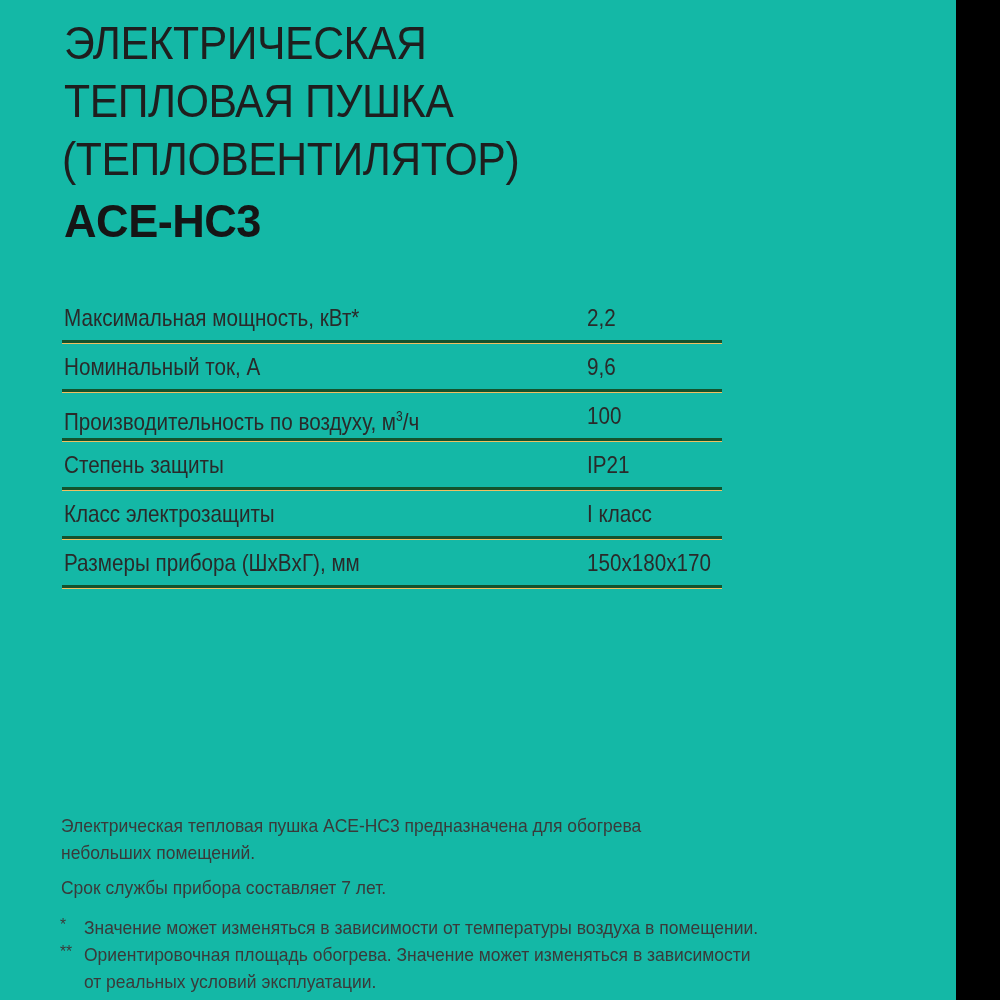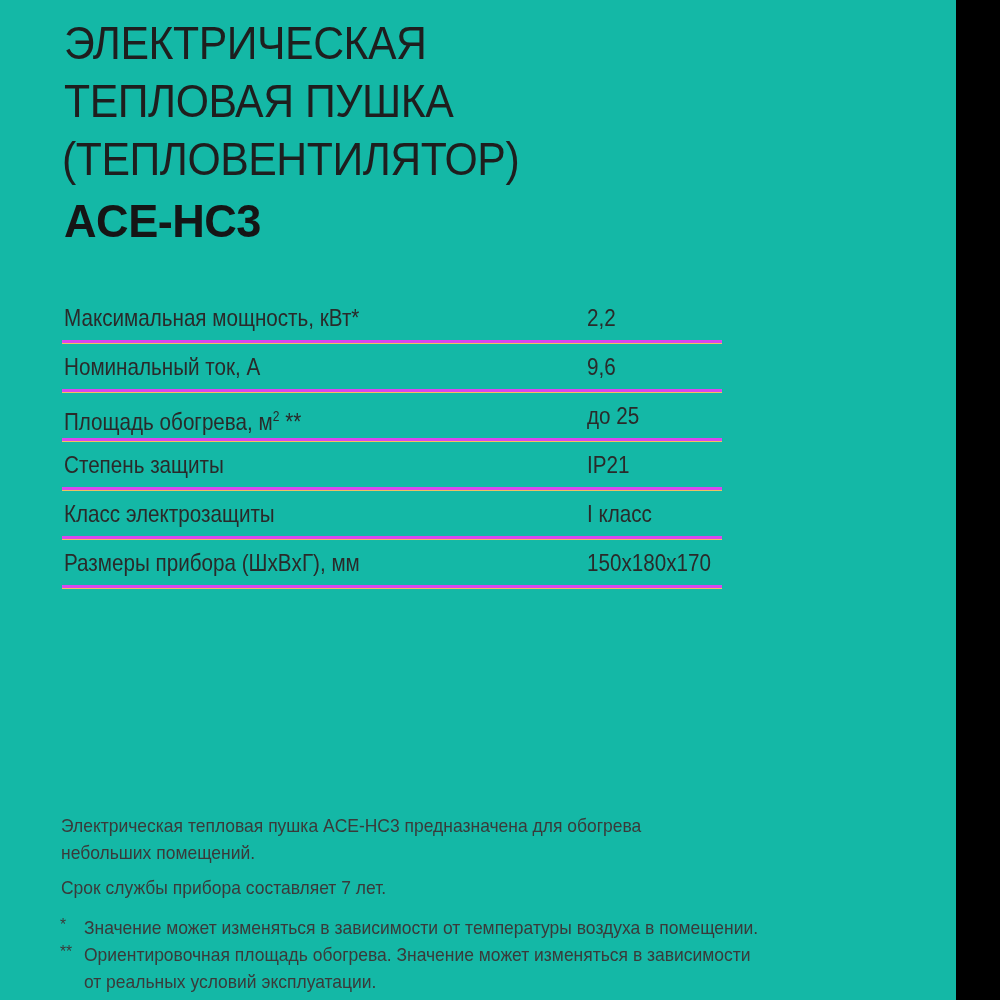--- a/index.html
+++ b/index.html
@@ -55,21 +55,21 @@
     }
     .specs {
       position: absolute;
       left: 62px;
       top: 294px;
       width: 660px;
     }
     .spec-row {
       position: relative;
       height: 49px;
-      border-bottom: 3px solid #d946ef;
+      border-bottom: 3px solid #14532d;
       box-shadow: 0 1px 0 #f0c060;
       box-sizing: border-box;
     }
     .spec-label, .spec-value {
       position: absolute;
       top: 9px;
       font-size: 24px;
       line-height: 30px;
       color: #2a2a2a;
       white-space: nowrap;
@@ -129,22 +129,22 @@
   <div class="specs">
     <div class="spec-row">
       <span class="spec-label">Максимальная мощность, кВт*</span>
       <span class="spec-value">2,2</span>
     </div>
     <div class="spec-row">
       <span class="spec-label">Номинальный ток, А</span>
       <span class="spec-value">9,6</span>
     </div>
     <div class="spec-row">
-      <span class="spec-label"><span>Площадь обогрева, м</span><sup>2</sup><span> **</span></span>
-      <span class="spec-value">до 25</span>
+      <span class="spec-label"><span>Производительность по воздуху, м</span><sup>3</sup><span>/ч</span></span>
+      <span class="spec-value">100</span>
     </div>
     <div class="spec-row">
       <span class="spec-label">Степень защиты</span>
       <span class="spec-value">IP21</span>
     </div>
     <div class="spec-row">
       <span class="spec-label">Класс электрозащиты</span>
       <span class="spec-value">I класс</span>
     </div>
     <div class="spec-row">

